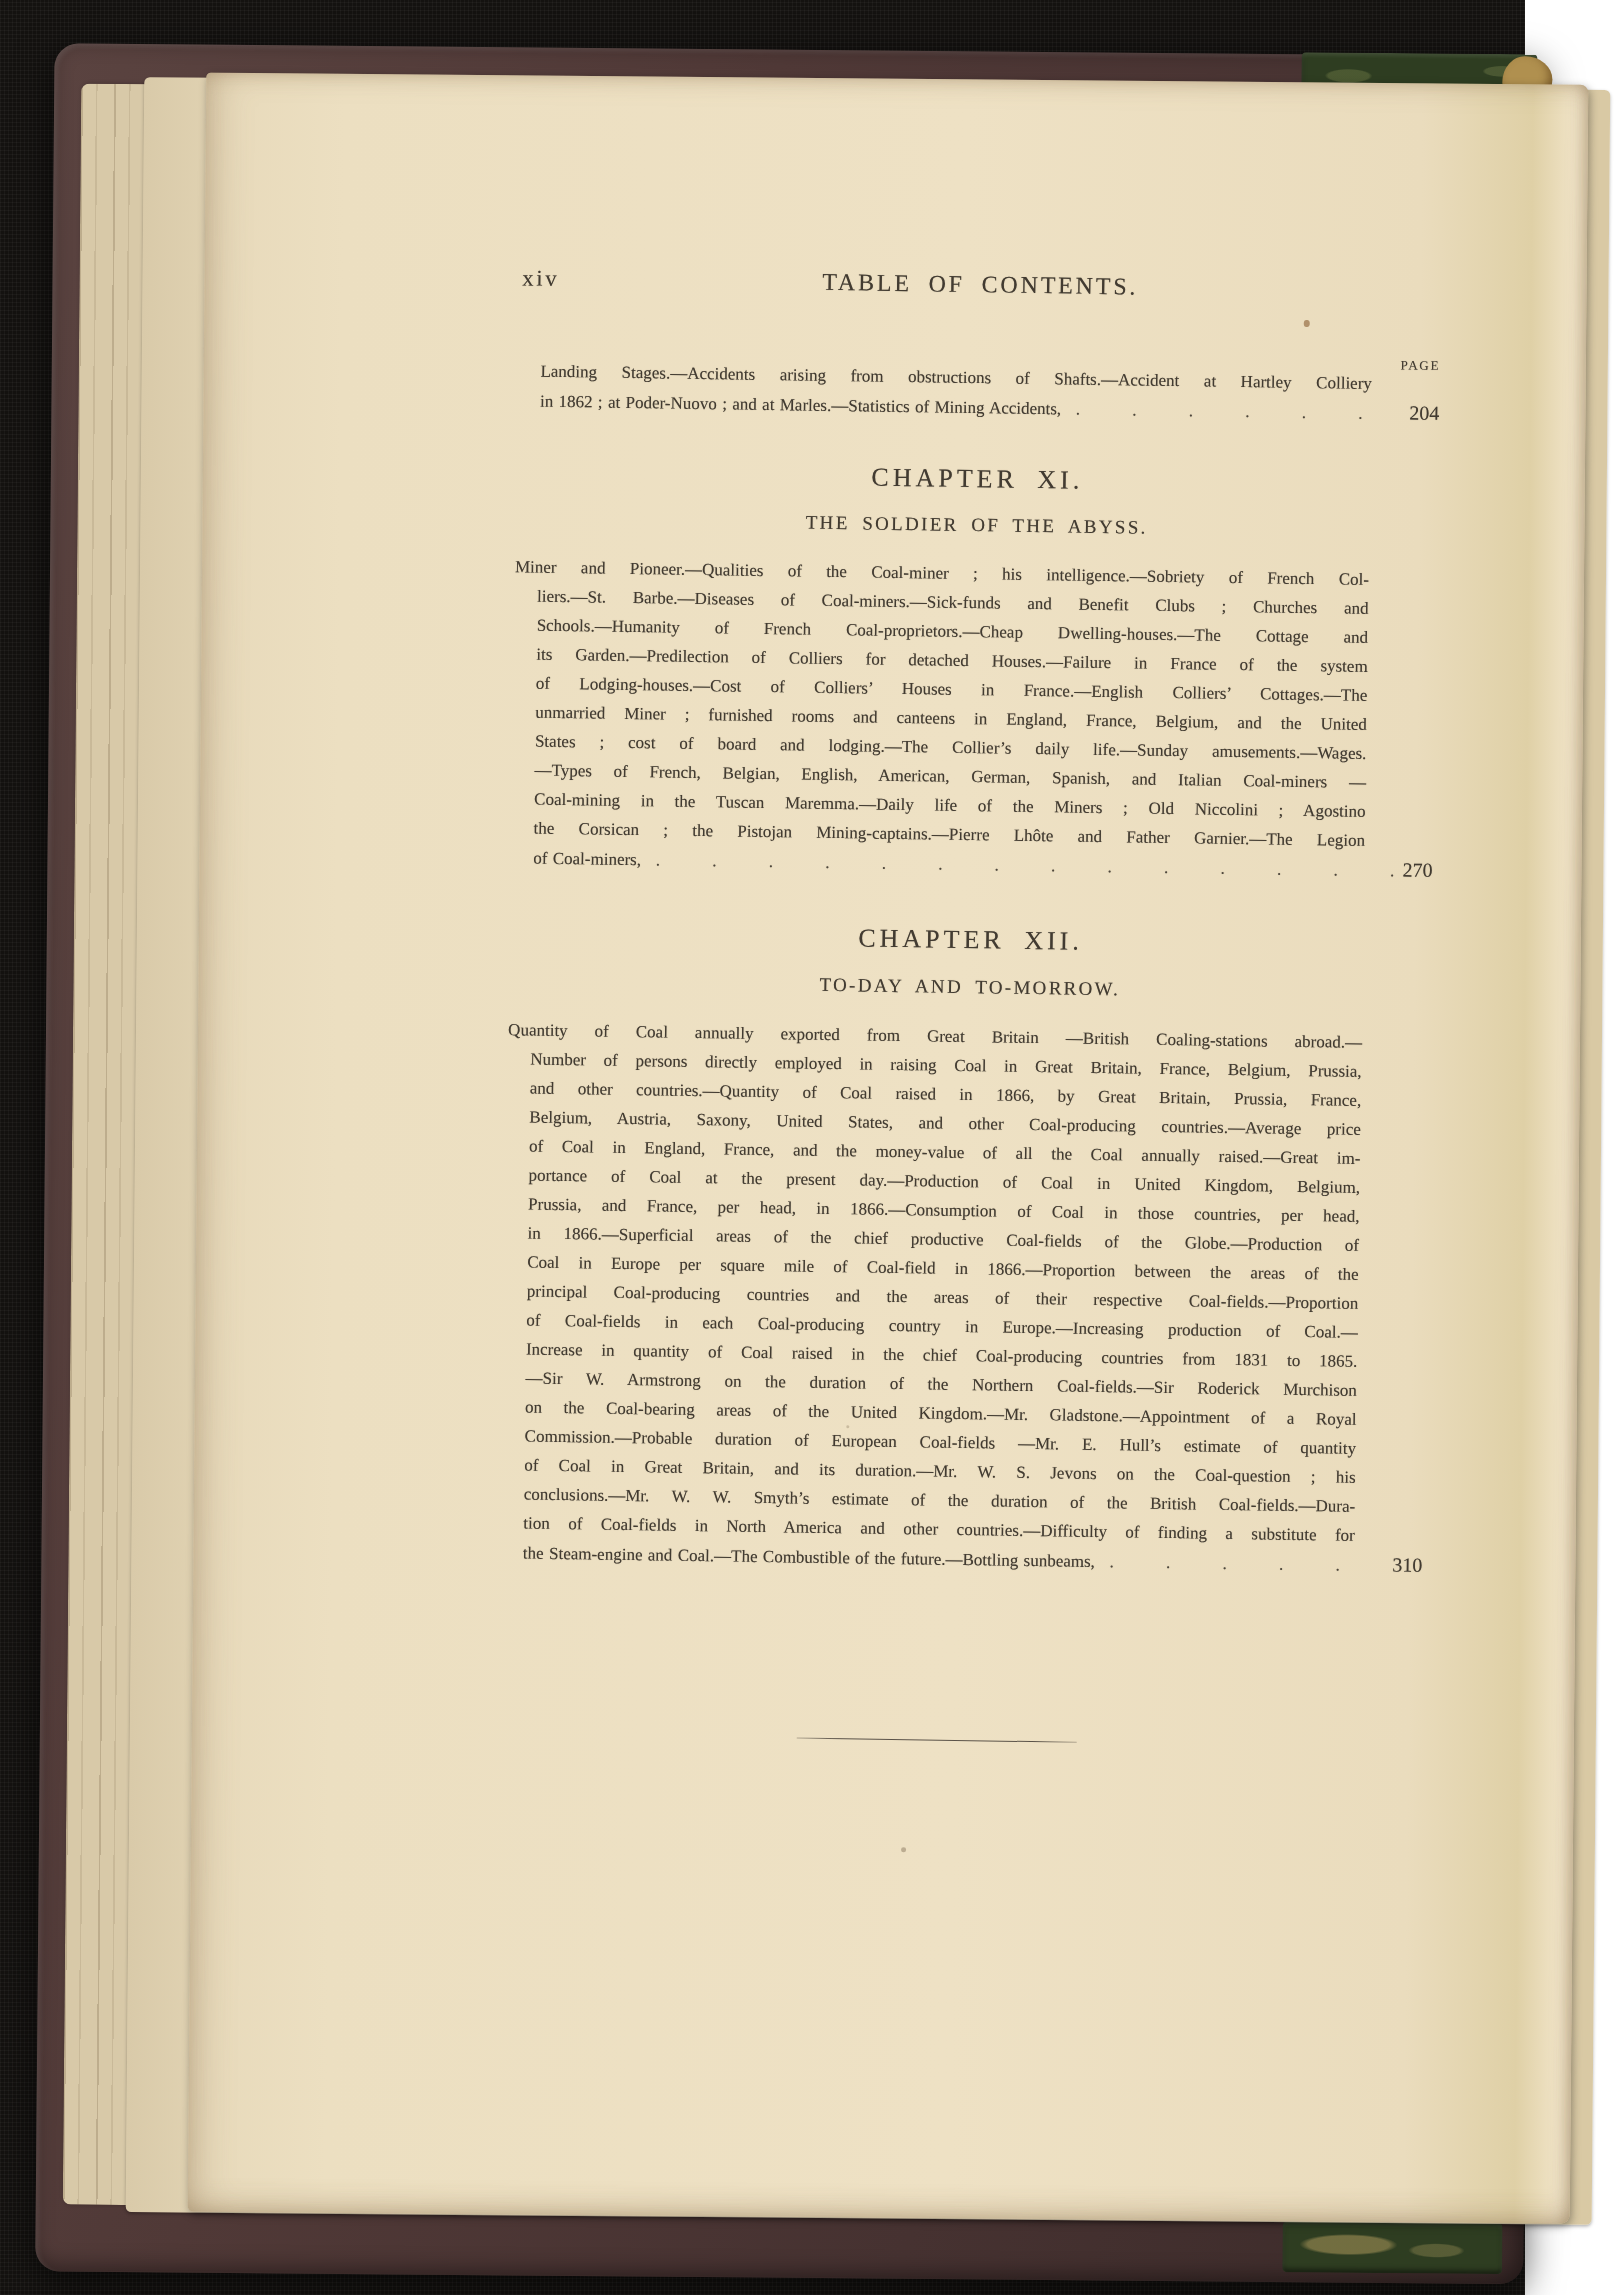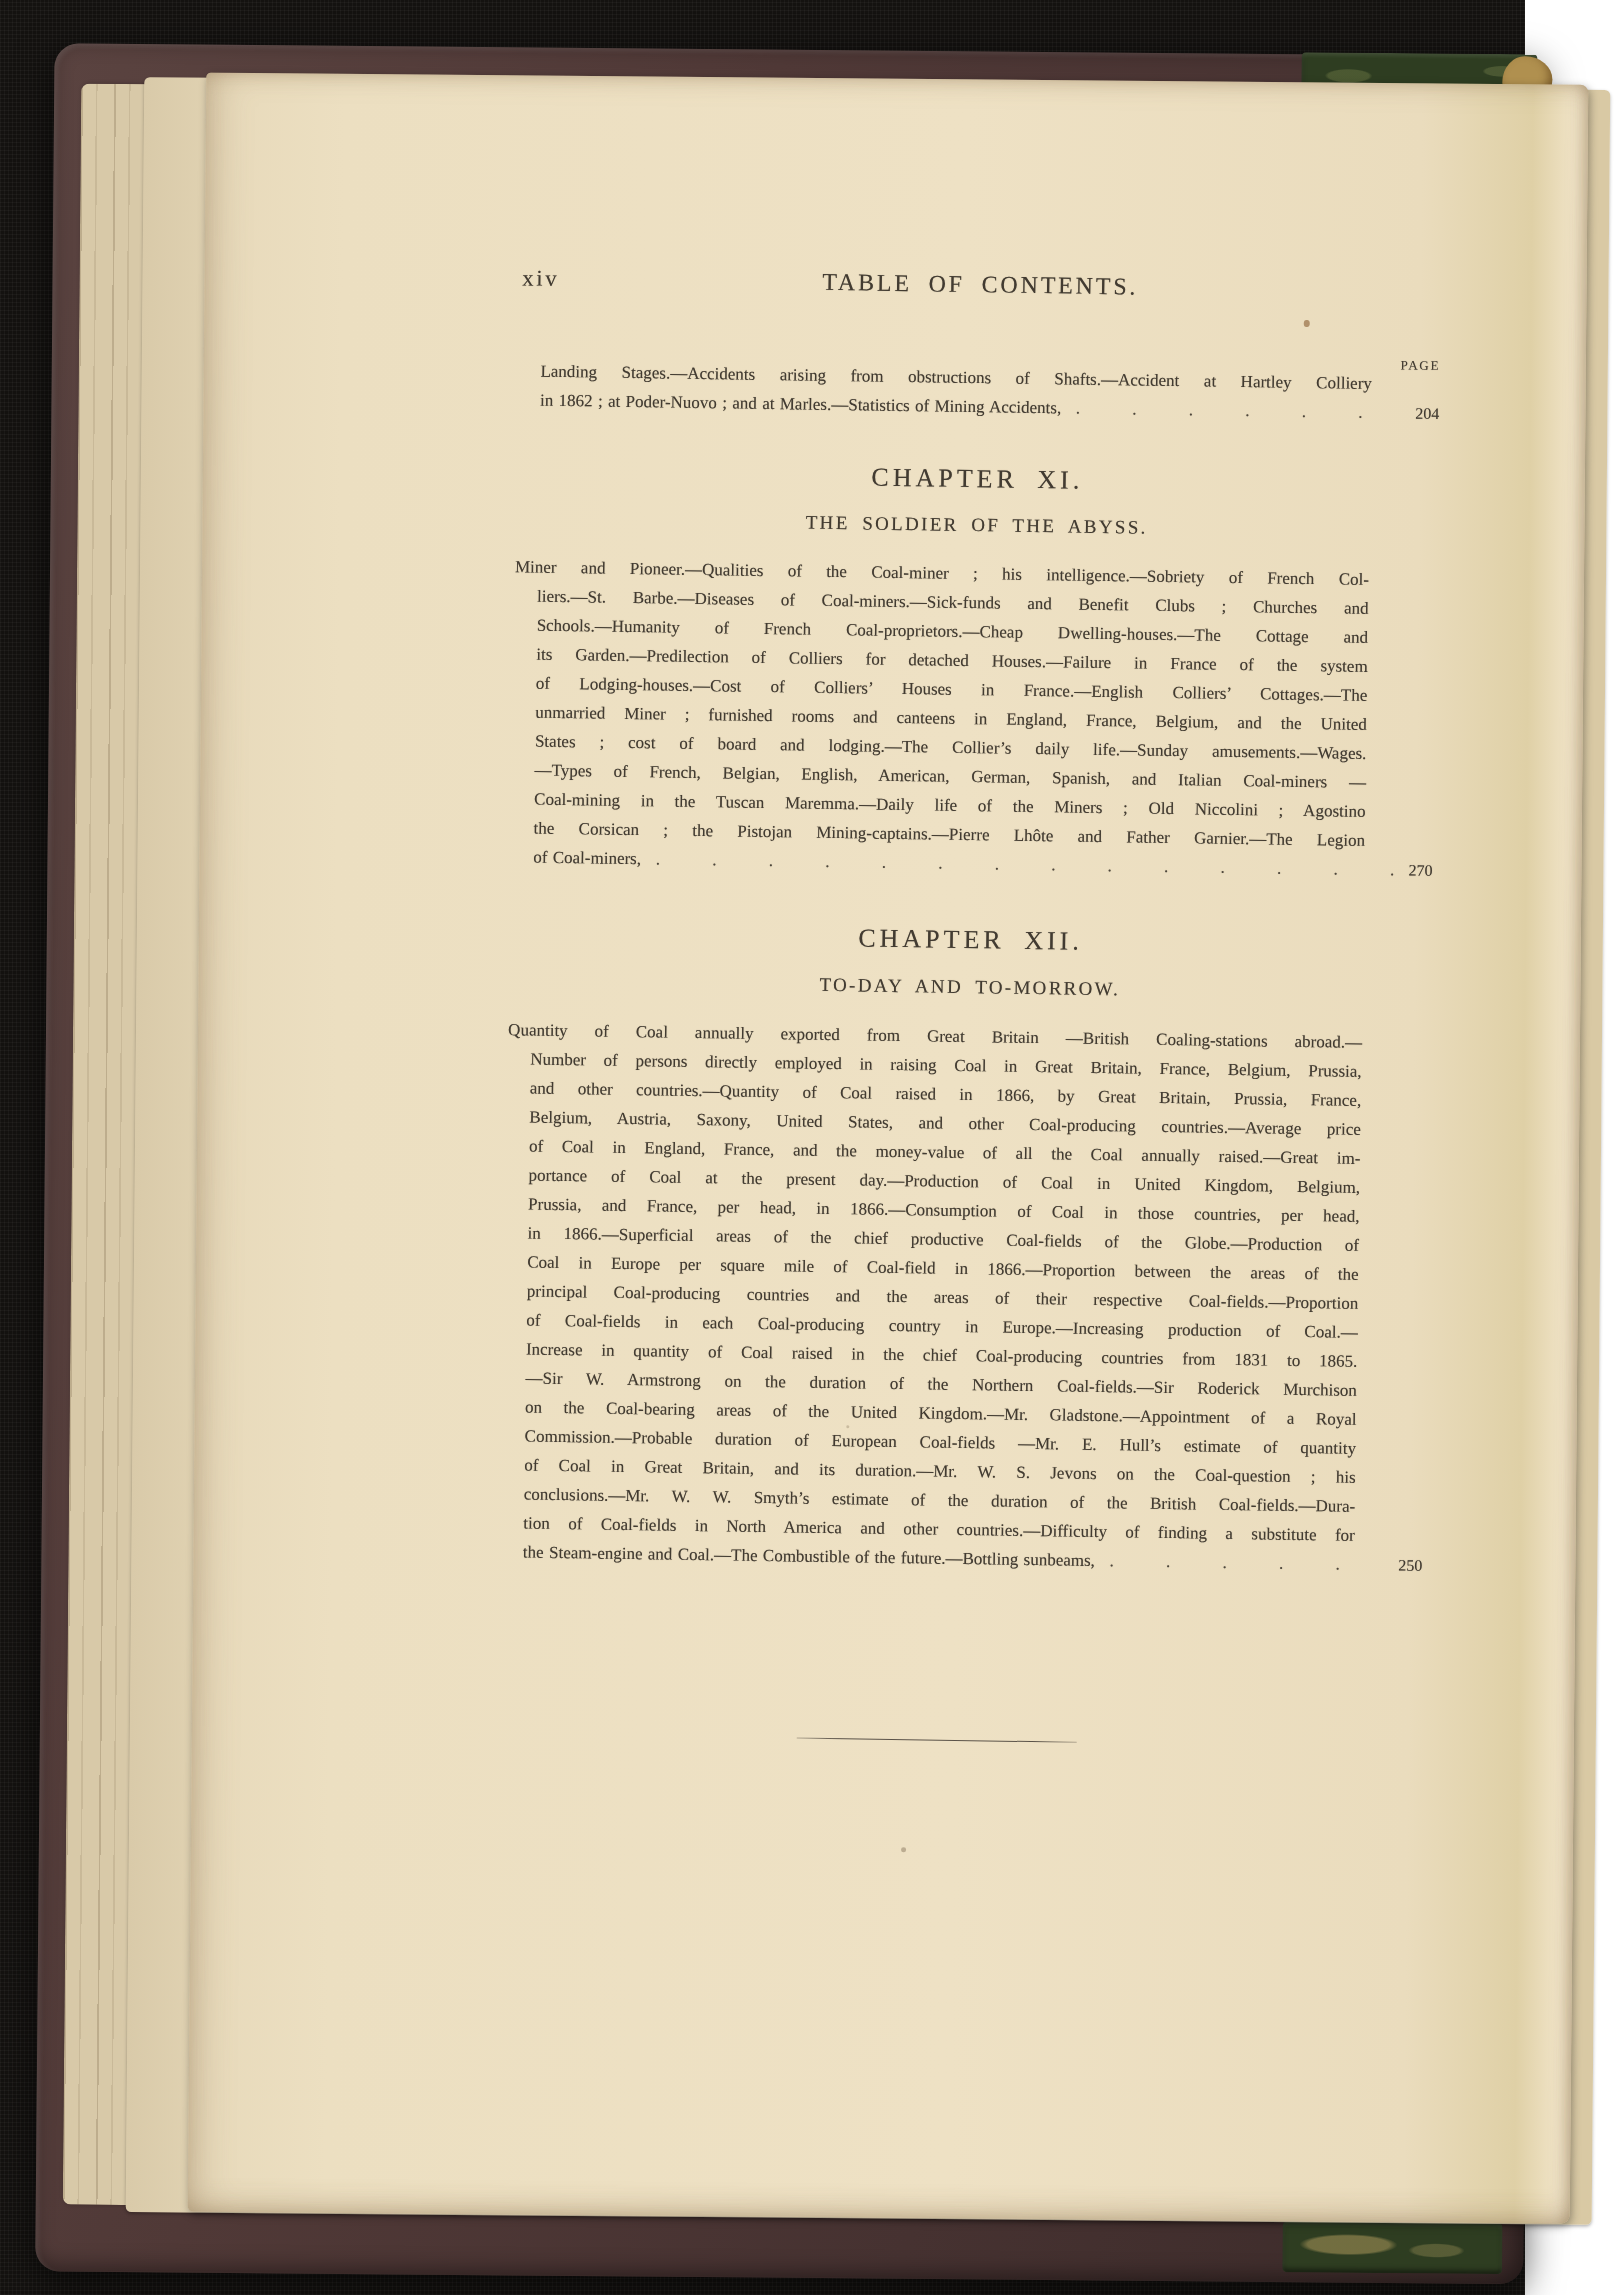--- a/index.html
+++ b/index.html
@@ -56,21 +56,21 @@
   .entry{position:absolute;left:513px;width:922px;font-size:17px;line-height:29px;
     word-spacing:1.1px;}
   .lines{padding:0 68px 0 22.5px;}
   .tline{text-align:justify;text-align-last:justify;}
   .tline.first{margin-left:-22.5px;}
   .final-line{display:flex;align-items:baseline;padding-left:22.5px;}
   .ftext{flex:none;white-space:nowrap;}
   .leader{flex:1 1 auto;overflow:hidden;white-space:nowrap;margin:0 8px 0 14.7px;}
   .leader::after{content:".  .  .  .  .  .  .  .  .  .  .  .  .  .  .  .  .  .";
     word-spacing:48px;color:rgba(66,59,49,.88);}
-  .pagenum{flex:none;font-size:16px;}
+  .pagenum{flex:none;font-size:20px;}
   .entry1{top:357px;}
   .entry2{top:553px;}
   .entry3{top:1016px;}
   .chap-head{position:absolute;left:513px;width:922px;text-align:center;
     font-size:26px;letter-spacing:4px;word-spacing:9px;}
   .chap-sub{position:absolute;left:513px;width:922px;text-align:center;
     font-size:19px;letter-spacing:2.3px;word-spacing:5.6px;}
   .chap11{top:458px;}  .sub11{top:508px;}
   .chap12{top:919px;} .sub12{top:970px;}
   .rule{position:absolute;left:812px;top:1734px;width:280px;height:1.1px;
@@ -153,21 +153,21 @@
             <div class="tline">—Sir W. Armstrong on the duration of the Northern Coal-fields.—Sir Roderick Murchison</div>
             <div class="tline">on the Coal-bearing areas of the United Kingdom.—Mr. Gladstone.—Appointment of a Royal</div>
             <div class="tline">Commission.—Probable duration of European Coal-fields —Mr. E. Hull’s estimate of quantity</div>
             <div class="tline">of Coal in Great Britain, and its duration.—Mr. W. S. Jevons on the Coal-question ; his</div>
             <div class="tline">conclusions.—Mr. W. W. Smyth’s estimate of the duration of the British Coal-fields.—Dura-</div>
             <div class="tline">tion of Coal-fields in North America and other countries.—Difficulty of finding a substitute for</div>
           </div>
         <div class="final-line">
           <span class="ftext">the Steam-engine and Coal.—The Combustible of the future.—Bottling sunbeams,</span>
           <span class="leader"></span>
-          <span class="pagenum">250</span>
+          <span class="pagenum">310</span>
         </div>
       </section>
 
       <div class="rule"></div>
       <div class="stain s1"></div>
       <div class="stain s2"></div>
       <div class="stain s3"></div>
     </div>
   </div>
 </div>

